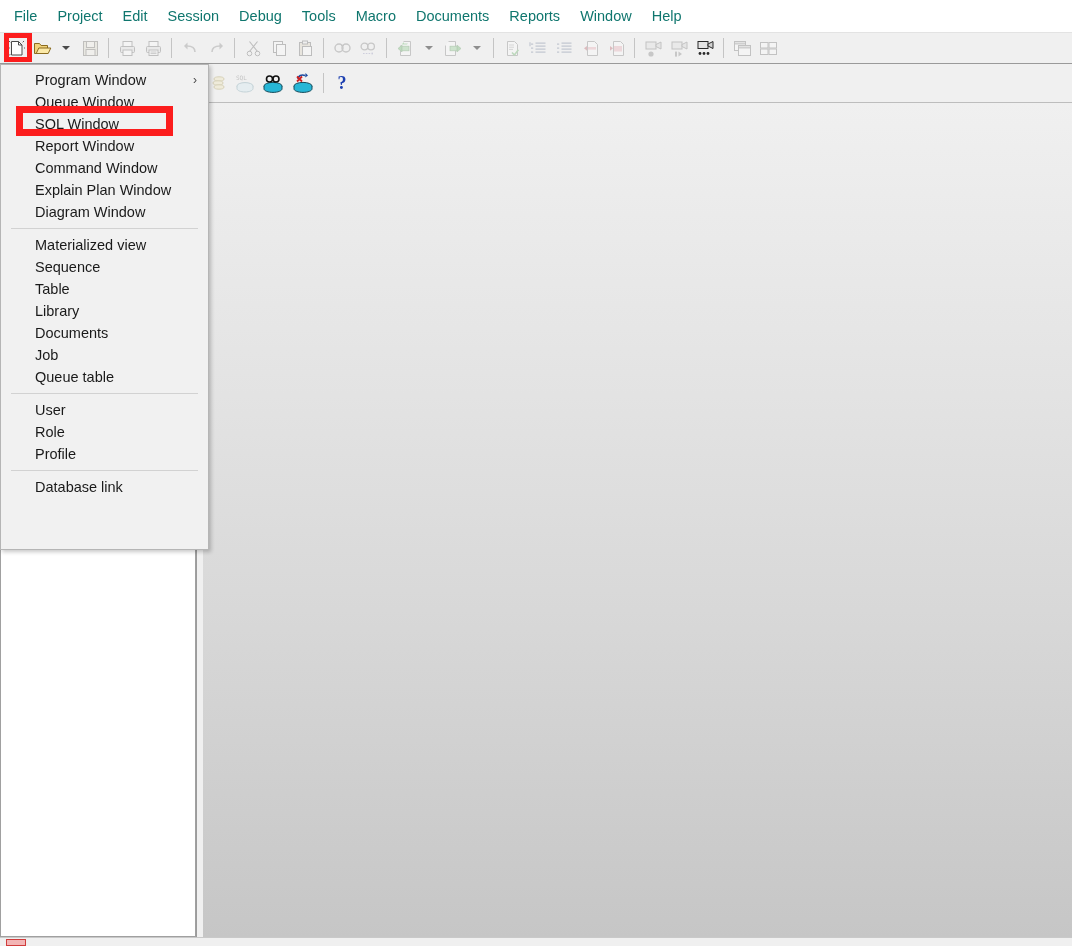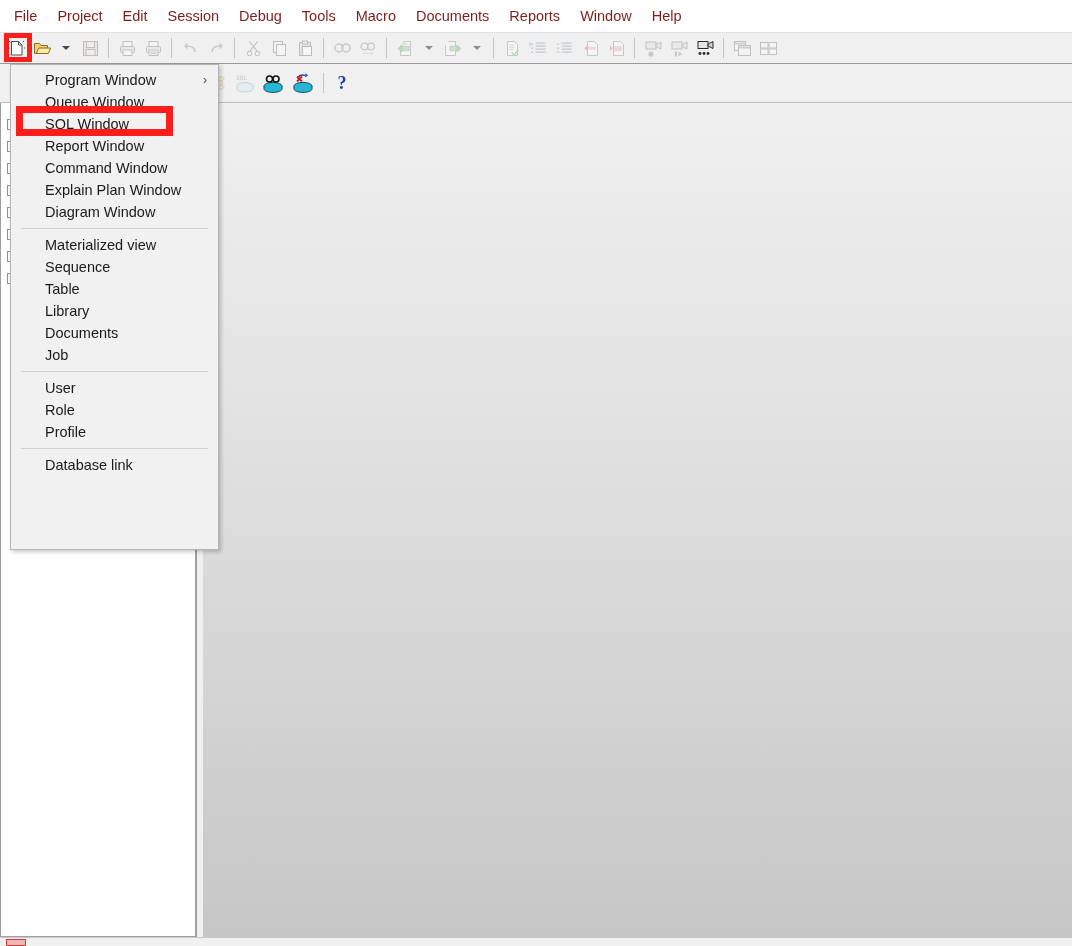--- a/index.html
+++ b/index.html
@@ -13,21 +13,21 @@
 
   
   .menubar{
     position:absolute;left:0;top:0;width:1072px;height:33px;
     background:#ffffff;
     display:flex;align-items:center;
     border-bottom:1px solid #e3e3e3;
     box-sizing:border-box;
   }
   .menubar .mi{
-    font-size:14.5px;color:#7f1d1d;padding:6px 10px;line-height:1;
+    font-size:14.5px;color:#0f766e;padding:6px 10px;line-height:1;
     white-space:nowrap;cursor:default;
   }
   .menubar .mi:first-child{margin-left:4px;}
 
   
   .toolbar{
     position:absolute;left:0;width:1072px;
     background:#f0f0f0;
     box-sizing:border-box;
   }
@@ -102,21 +102,21 @@
     position:absolute;left:0;top:937px;width:1072px;height:9px;
     background:#f0f0f0;border-top:1px solid #c9c9c9;box-sizing:border-box;
   }
   .status-red{
     position:absolute;left:6px;top:939px;width:20px;height:7px;
     border:1px solid #d03c3c;background:#f3b5b5;box-sizing:border-box;
   }
 
   
   .popup{
-    position:absolute;left:10px;top:64px;width:209px;height:486px;
+    position:absolute;left:0px;top:64px;width:209px;height:486px;
     background:#f1f1f1;border:1px solid #b5b5b5;box-sizing:border-box;
     box-shadow:2px 2px 4px rgba(0,0,0,.22);
     padding:4px 0 4px 0;
   }
   .pitem{
     height:22px;display:flex;align-items:center;
     padding-left:34px;padding-right:10px;
     font-size:14.5px;color:#1a1a1a;cursor:default;white-space:nowrap;
     position:relative;line-height:1;
   }
@@ -535,20 +535,23 @@
     </div>
     <div class="pitem">
       <span>Library</span>
     </div>
     <div class="pitem">
       <span>Documents</span>
     </div>
     <div class="pitem">
       <span>Job</span>
     </div>
+    <div class="pitem">
+      <span>Queue table</span>
+    </div>
 
     <div class="psep"></div>
 
     <div class="pitem">
       <span>User</span>
     </div>
     <div class="pitem">
       <span>Role</span>
     </div>
     <div class="pitem">

